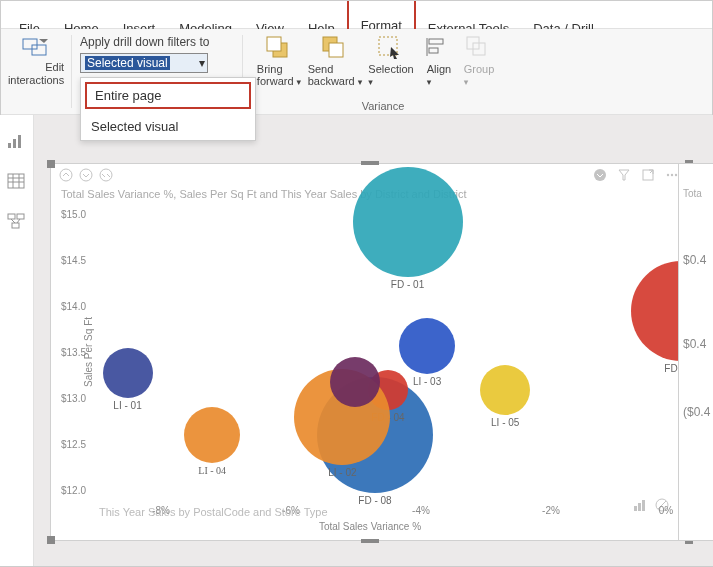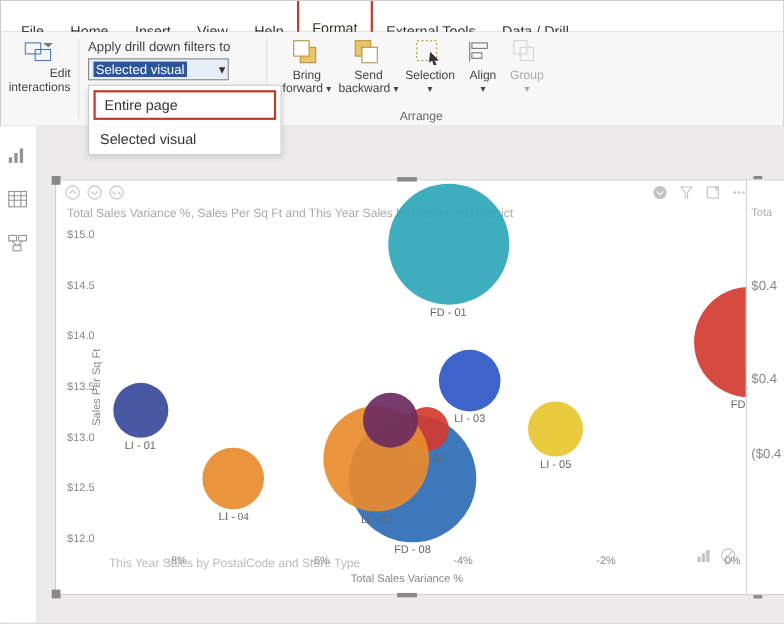--- a/index.html
+++ b/index.html
@@ -22,21 +22,21 @@
 .drill-select { width: 128px; height: 20px; border: 1px solid #888; background: #e6eef7; display:flex; align-items:center; justify-content:space-between; padding: 0 2px 0 4px; font-size: 12px; }
 .drill-select .val { background: #2b579a; color:#fff; padding: 0 2px; }
 .drill-dropdown { position: absolute; top: 48px; left: 8px; width: 176px; background: #fff; border: 1px solid #ccc; box-shadow: 0 2px 6px rgba(0,0,0,0.15); z-index: 20; }
 .drill-opt { padding: 6px 10px; font-size: 13px; }
 .drill-opt.hl { border: 2px solid #c1392b; margin: 4px; padding: 4px 8px; }
 .arrange-group { flex-direction: row; align-items: flex-start; padding-top: 6px; }
 .arrange-label { position:absolute; bottom: 2px; left:0; right:0; text-align:center; font-size:11px; color:#666; }
 .med-btn { display:flex; flex-direction:column; align-items:center; width: 56px; cursor:pointer; }
 .med-btn.dis { opacity: 0.45; cursor:default; }
 .med-btn .icon { width:28px; height:26px; }
-.med-btn .label { font-size:11px; text-align:center; line-height:12px; margin-top:2px; color:#444; }
+.med-btn .label { font-size:11px; text-align:left; line-height:12px; margin-top:2px; color:#444; }
 .caret { font-size: 9px; }
 
 
 .rail { position: absolute; left: 0; top: 115px; width: 34px; bottom: 1px; border-right: 1px solid #e1e1e1; background:#fff; display:flex; flex-direction:column; align-items:center; padding-top: 18px; gap: 22px; }
 .rail .ricon { width: 20px; height: 18px; opacity: 0.7; cursor:pointer; }
 
 
 .canvas { position: absolute; left: 34px; right: 0; top: 115px; bottom: 1px; background: #eceaea; overflow:hidden; }
 .visual { position: absolute; left: 16px; top: 48px; width: 640px; height: 378px; background: #fff; border: 1px solid #d0d0d0; }
 .visual.sel::before, .visual.sel::after { content:""; }
@@ -61,20 +61,21 @@
 .partial-vis .pv-title{ font-size:10px;color:#aaa; padding:24px 2px 0 4px;}
 .partial-vis .pv-val{ font-size:12px;color:#888; padding-left:4px;}
 </style>
 </head>
 <body>
 
 <div class="tabs">
   <div class="tab">File</div>
   <div class="tab">Home</div>
   <div class="tab">Insert</div>
+  <div class="tab">Modeling</div>
   <div class="tab">View</div>
   <div class="tab">Help</div>
   <div class="tab active">Format</div>
   <div class="tab">External Tools</div>
   <div class="tab">Data / Drill</div>
 </div>
 
 <div class="ribbon">
   <div class="group">
     <div class="big-btn">
@@ -134,21 +135,21 @@
           </svg></span>
       <span class="label"><span>Align</span><br><span class="caret">▾</span></span>
     </div>
     <div class="med-btn dis" style="width:40px">
       <span class="icon"><svg width="22" height="24">
             <rect x="2" y="2" width="12" height="12" fill="none" stroke="#aaa"></rect>
             <rect x="8" y="8" width="12" height="12" fill="none" stroke="#aaa"></rect>
           </svg></span>
       <span class="label"><span>Group</span><br><span class="caret">▾</span></span>
     </div>
-    <div class="arrange-label">Arrange</div>
+    <div class="arrange-label">Variance</div>
   </div>
 </div>
 
 <div class="rail">
   <span class="ricon"><svg width="18" height="16">
         <rect x="1" y="10" width="3" height="5" fill="#666"></rect>
         <rect x="6" y="6" width="3" height="9" fill="#666"></rect>
         <rect x="11" y="2" width="3" height="13" fill="#666"></rect>
       </svg></span>
   <span class="ricon"><svg width="18" height="16">

